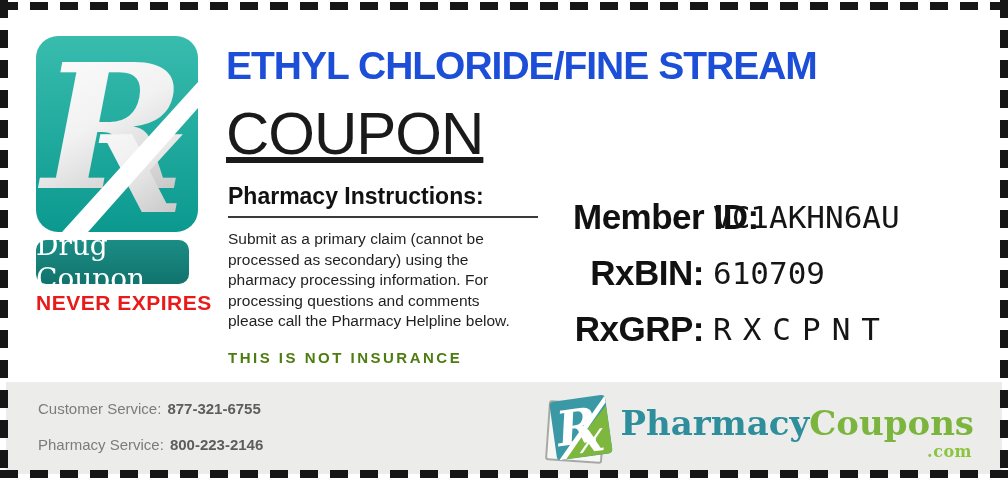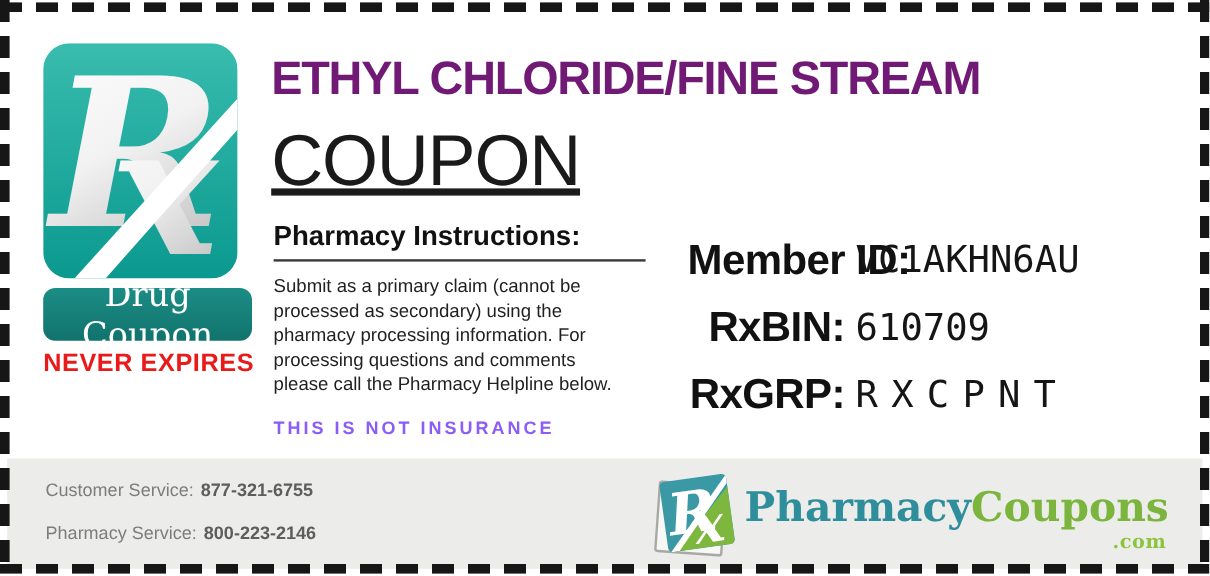--- a/index.html
+++ b/index.html
@@ -22,36 +22,36 @@
                  background: repeating-linear-gradient(to right, #161616 0 18px, transparent 18px 30px); }
   .dash.left   { left: 0; top: 0; bottom: 0; width: 8px;
                  background: repeating-linear-gradient(to bottom, #161616 0 18px, transparent 18px 30px); }
   .dash.right  { right: 0; top: 0; bottom: 0; width: 8px;
                  background: repeating-linear-gradient(to bottom, #161616 0 18px, transparent 18px 30px); }
 
   
   .brand { position: absolute; left: 36px; top: 36px; width: 162px; }
   .rx-logo-svg { display: block; width: 162px; height: 196px; }
   .drug-badge {
-    margin-top: 8px; width: 174px; height: 44px; border-radius: 10px;
+    margin-top: 8px; width: 153px; height: 44px; border-radius: 10px;
     background: linear-gradient(#1b8d85, #117archived6f);
     background: linear-gradient(#1b8d85, #11736d);
     color: #ffffff; font-family: "DejaVu Serif", serif; font-size: 28px;
-    display: flex; align-items: center; justify-content: center; text-align: center;
+    display: flex; align-items: center; justify-content: center;
   }
   .never-expires {
     margin-top: 7px; width: 162px; text-align: center;
     color: #e81a1a; font-size: 21px; font-weight: bold; letter-spacing: 0.5px;
     white-space: nowrap;
   }
 
   
   .drug-title {
     position: absolute; left: 226px; top: 44px;
-    font-size: 39px; font-weight: bold; color: #701a75; letter-spacing: -1px;
+    font-size: 39px; font-weight: bold; color: #1d4ed8; letter-spacing: -1px;
     white-space: nowrap;
   }
   .coupon-word {
     position: absolute; left: 226px; top: 99px;
     font-size: 60px; font-weight: normal; color: #1a1a1a; letter-spacing: -1px; text-decoration: underline;
   }
 
   
   .sec-head {
     font-size: 23px; font-weight: bold; color: #111;
@@ -59,21 +59,21 @@
   }
 
   
   .instructions { position: absolute; left: 228px; top: 183px; width: 310px; }
   .instructions p {
     margin-top: 11px; font-size: 15.5px; line-height: 20.5px; color: #1f1f1f;
     white-space: pre-line;
   }
   .not-insurance {
     margin-top: 17px; font-size: 15px; font-weight: bold;
-    color: #8b5cf6; letter-spacing: 2.5px; white-space: nowrap;
+    color: #4d7c0f; letter-spacing: 2.5px; white-space: nowrap;
   }
 
   
   .processing { position: absolute; left: 573px; top: 183px; width: 385px; }
   .proc-rows { margin-top: 14px; }
   .proc-row { display: flex; align-items: center; margin-bottom: 16px; }
   .proc-label {
     width: 131px; text-align: right; margin-right: 9px;
     font-size: 35px; font-weight: bold; color: #111; letter-spacing: -0.5px;
     flex: none; white-space: nowrap;

